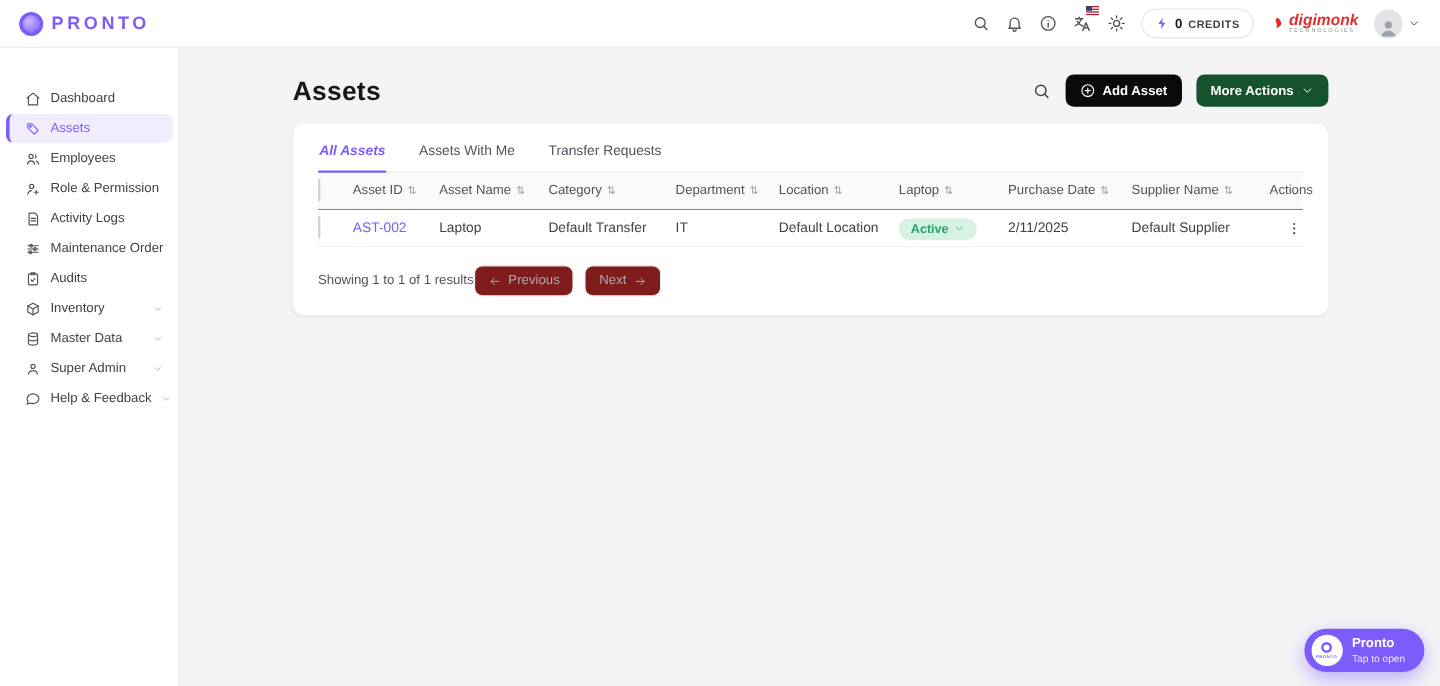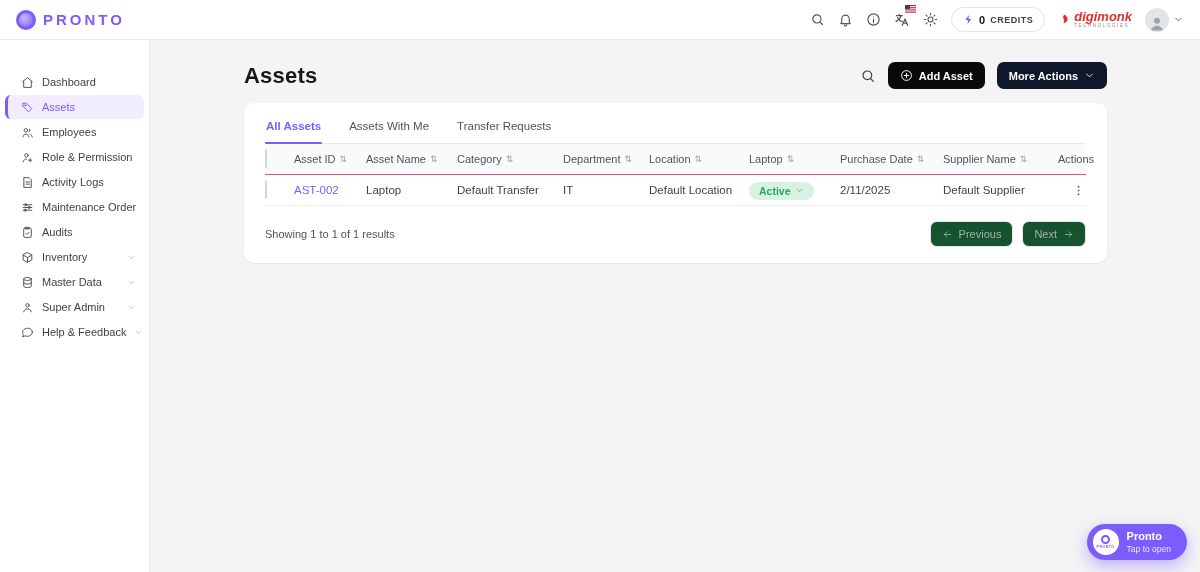--- a/index.html
+++ b/index.html
@@ -34,44 +34,44 @@
   .side-item.active .sicon { color:#7c5cfc; }
   .side-chevron { color:#a1a1aa; flex:0 0 auto; }
 
   
   .main { position:fixed; top:40px; left:150px; right:0; bottom:0; background:#f4f4f5; overflow:hidden; }
   .title-row { display:flex; align-items:center; justify-content:space-between; padding:22px 93px 0 94px; }
   .page-title { font-size:22px; font-weight:700; color:#18181b; letter-spacing:.2px; }
   .title-actions { display:flex; align-items:center; gap:12px; }
   .search-btn { color:#3f3f46; cursor:pointer; }
   .btn-add { display:flex; align-items:center; gap:6px; background:#0a0a0a; color:#fff; border:none; border-radius:7px; height:27px; padding:12px 12px; font-size:11px; font-weight:600; cursor:pointer; font-family:inherit; }
-  .btn-more { display:flex; align-items:center; gap:6px; background:#0f172a; color:#fff; border:none; border-radius:7px; height:27px; padding:0 12px; font-size:11px; font-weight:600; cursor:pointer; font-family:inherit;text-align:right; }
+  .btn-more { display:flex; align-items:center; gap:6px; background:#14532d; color:#fff; border:none; border-radius:7px; height:27px; padding:0 12px; font-size:11px; font-weight:600; cursor:pointer; font-family:inherit;text-align:right; }
 
   
   .card { margin:14px 93px 0 94px; background:#fff; border-radius:10px; box-shadow:0 1px 2px rgba(0,0,0,.06); padding:13px 21px 16px; }
   .tabs { display:flex; gap:26px; border-bottom:1px solid #e9e9ec; }
   .tab { font-size:11.5px; color:#52525b; padding:4px 1px 11px; cursor:pointer; position:relative; }
-  .tab.active { color:#7c5cfc; font-weight:600; }
+  .tab.active { color:#7c5cfc; font-weight:600;font-style:italic; }
   .tab.active::after { content:""; position:absolute; left:0; right:0; bottom:-1px; height:2px; background:#7c5cfc; border-radius:2px; }
 
   .grid-row { display:grid; grid-template-columns:29px 72px 91px 106px 86px 100px 91px 103px 115px 1fr; align-items:center; }
   .thead { height:31px; background:#fafafa; border-bottom:1px solid #ec4899; border-radius:6px 6px 0 0; margin-top:0; }
   .th { font-size:11px; color:#52525b; font-weight:500; display:flex; align-items:center; gap:4px; cursor:pointer; }
   .sort-ic { font-size:9px; color:#a1a1aa; line-height:1; }
   .trow { height:31px; border-bottom:1px solid #f1f1f3; }
   .td { font-size:11.5px; color:#3f3f46; white-space:nowrap; overflow:hidden; text-overflow:ellipsis; padding-right:6px; }
   .td.link { color:#7c5cfc; cursor:pointer; }
   .checkbox { width:14px; height:14px; border:1.5px solid #d4d4d8; border-radius:4px; background:#fff; cursor:pointer; }
   .badge { display:inline-flex; align-items:center; gap:4px; background:#d7f2e3; color:#27a56a; font-size:10.5px; font-weight:600; border-radius:999px; padding:3px 10px; cursor:pointer; }
   .dots-btn { color:#3f3f46; cursor:pointer; justify-self:start; margin-left:14px; }
 
-  .card-footer { display:flex; align-items:center; justify-content:space-between; margin-top:15px; }
+  .card-footer { display:flex; align-items:center; margin-top:15px; }
   .summary { font-size:11px; color:#52525b; }
   .pager { display:flex; gap:9px; }
-  .page-btn { display:flex; align-items:center; gap:6px; border:1px solid #e7e7ea; background:#14532d; border-radius:7px; height:26px; padding:0 11px; font-size:11px; color:#ababb2; cursor:pointer; font-family:inherit; }
+  .page-btn { display:flex; align-items:center; gap:6px; border:1px solid #e7e7ea; background:#7f1d1d; border-radius:7px; height:26px; padding:0 11px; font-size:11px; color:#ababb2; cursor:pointer; font-family:inherit; }
 
   
   .float-widget { position:fixed; right:13px; bottom:12px; background:#7c5cfc; border-radius:999px; display:flex; align-items:center; gap:8px; padding:5px 16px 5px 6px; box-shadow:0 6px 16px rgba(124,92,252,.45); cursor:pointer; z-index:40; }
   .fw-avatar { width:26px; height:26px; border-radius:50%; background:#fff; display:flex; flex-direction:column; align-items:center; justify-content:center; gap:1px; }
   .fw-avatar .dot { width:9px; height:9px; border-radius:50%; border:2px solid #7c5cfc; }
   .fw-avatar .micro { font-size:3.5px; color:#7c5cfc; font-weight:700; letter-spacing:.5px; }
   .fw-text { display:flex; flex-direction:column; line-height:1.2; }
   .fw-title { color:#fff; font-size:11px; font-weight:700; }
   .fw-sub { color:rgba(255,255,255,.85); font-size:8.5px; }
 </style>

